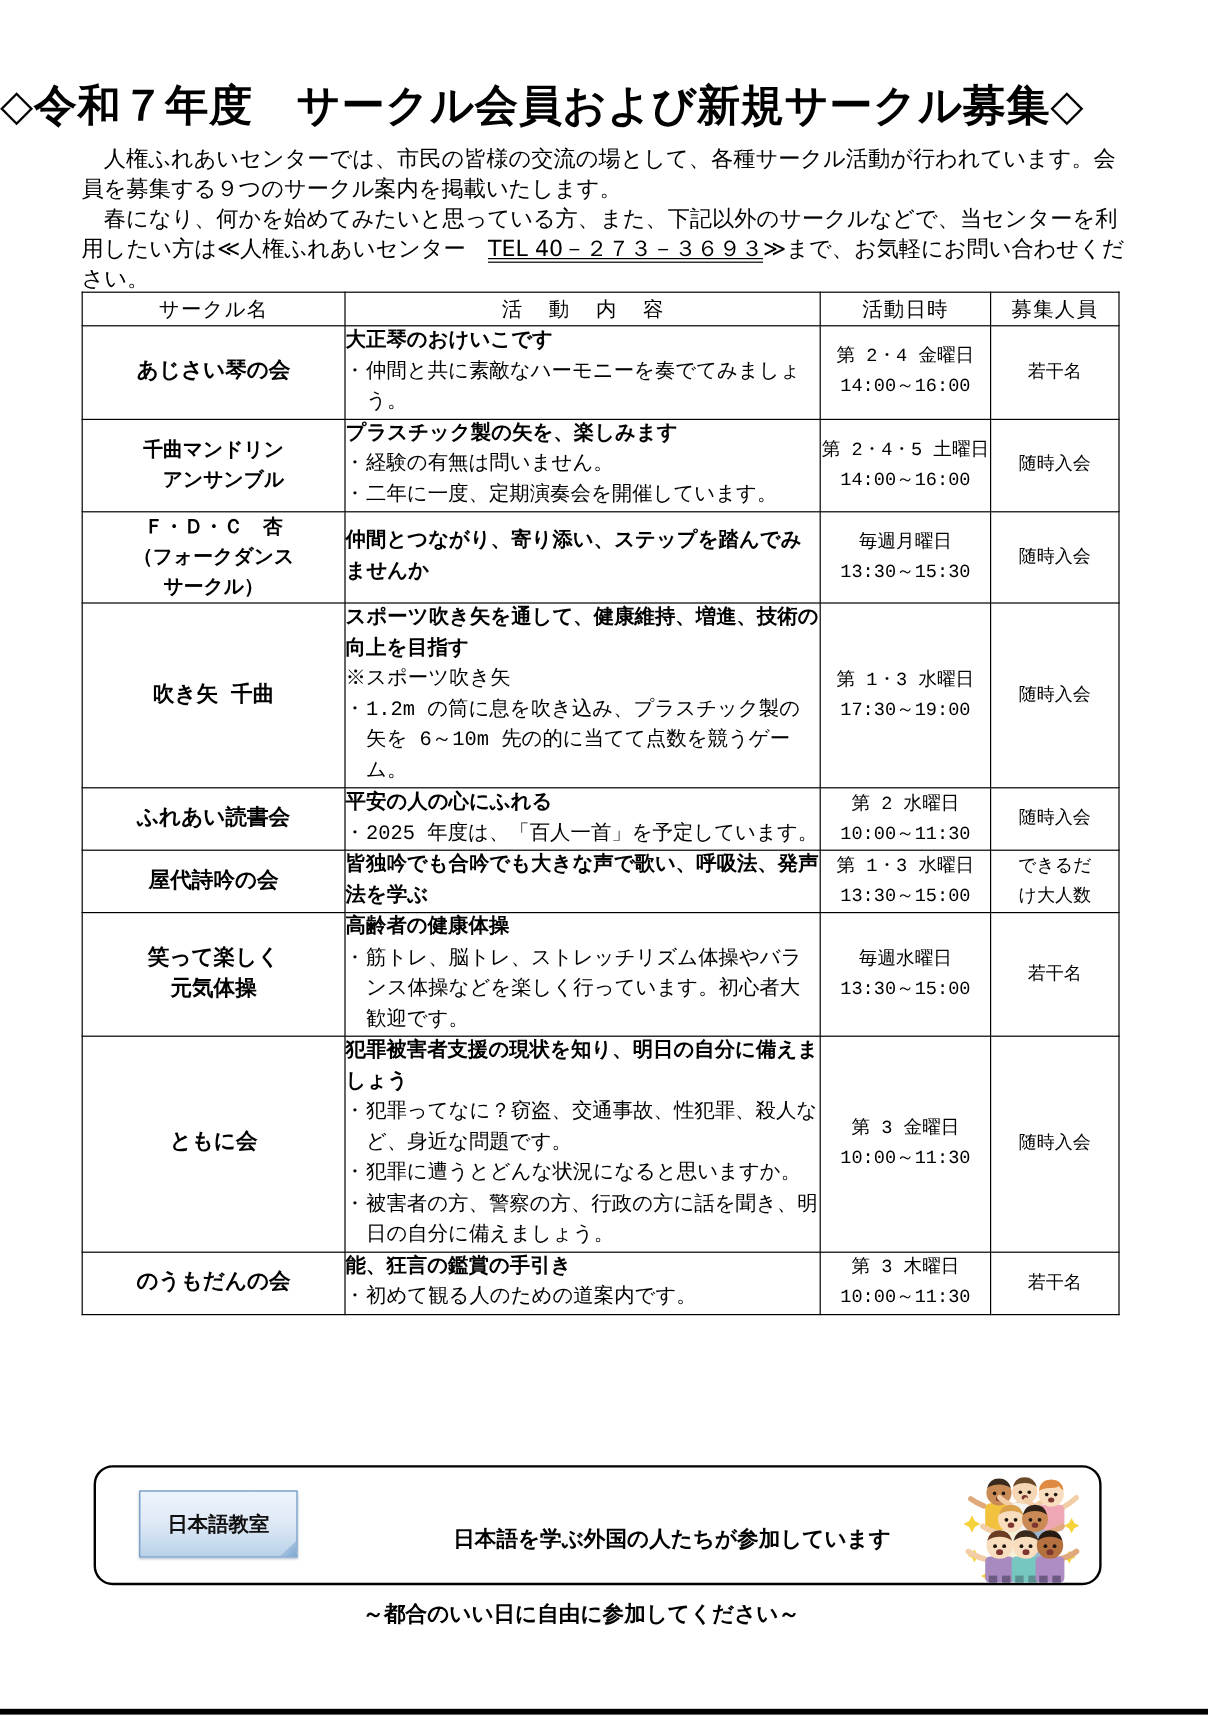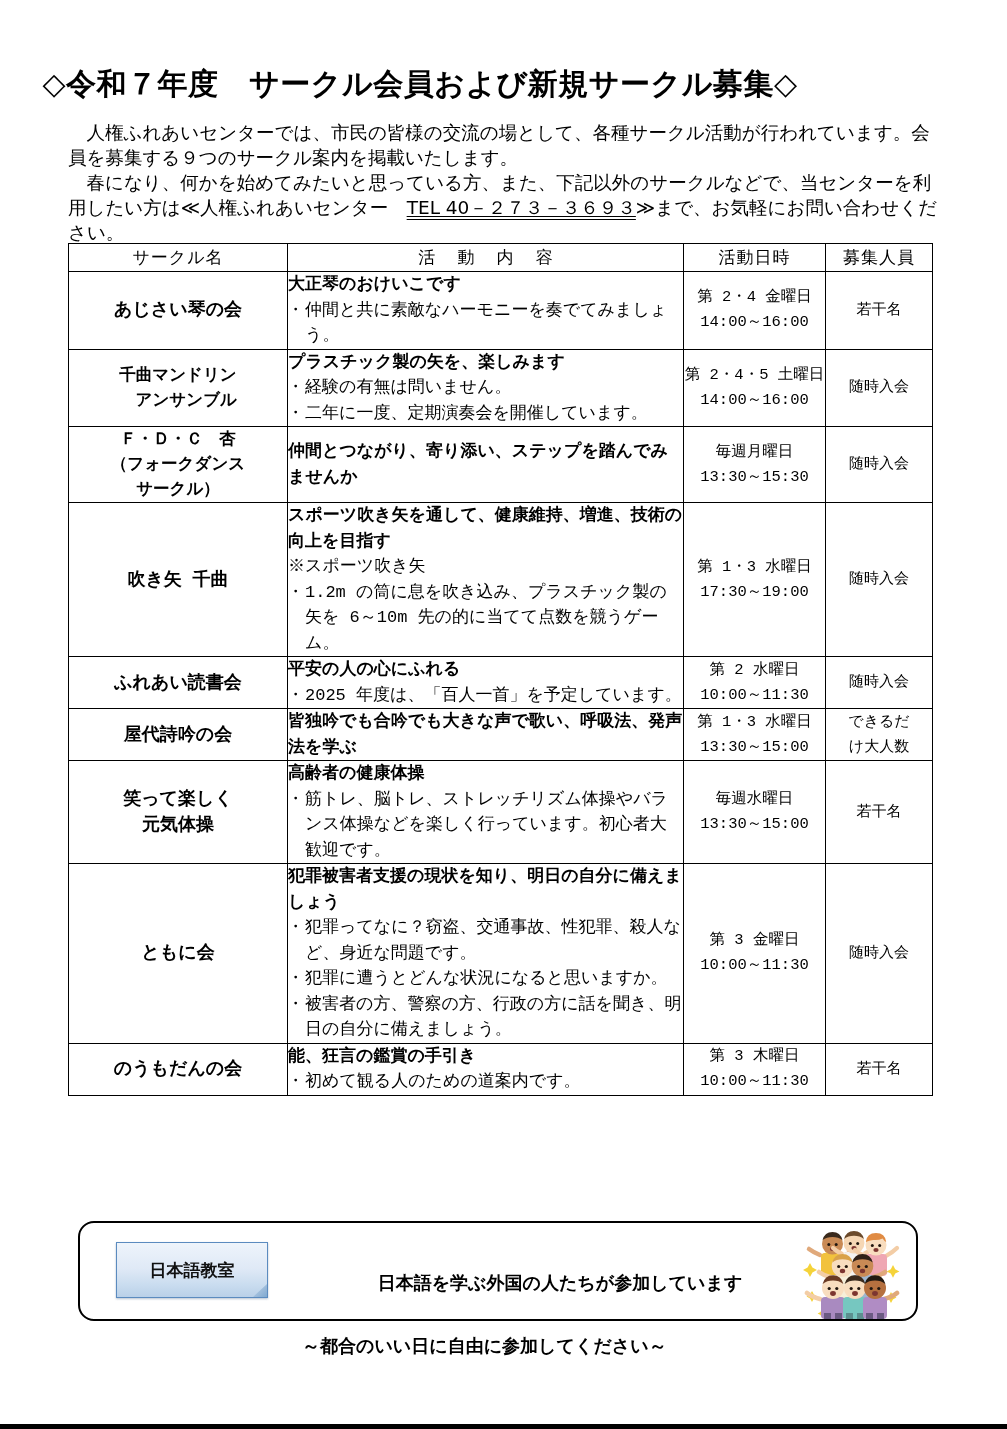--- a/index.html
+++ b/index.html
@@ -24,21 +24,21 @@
     height: 1429px;
   }
 
   
   .title {
     position: absolute;
     top: 64px;
     left: 0;
     width: 840px;
     text-align: center;
-    font-size: 30px;
+    font-size: 36px;
     font-weight: bold;
     letter-spacing: 0.5px;
     white-space: pre;
   }
 
   
   .intro {
     position: absolute;
     top: 120px;
     left: 68px;
@@ -149,21 +149,21 @@
     width: 840px;
     height: 100px;
     border: 2.2px solid #000000;
     border-radius: 16px;
     background: #ffffff;
   }
   .badge {
     position: absolute;
     left: 36px;
     top: 19px;
-    width: 152px;
+    width: 132px;
     height: 56px;
     border: 1px solid #5b8bbf;
     background: linear-gradient(180deg, #eef4fb 0%, #dfe9f6 48%, #c9dcef 78%, #b9d0e8 100%);
     box-shadow: 0 1px 2px rgba(90,120,150,0.45);
     display: flex;
     align-items: center;
     justify-content: center;
     font-size: 17px;
     font-weight: bold;
     color: #111;

